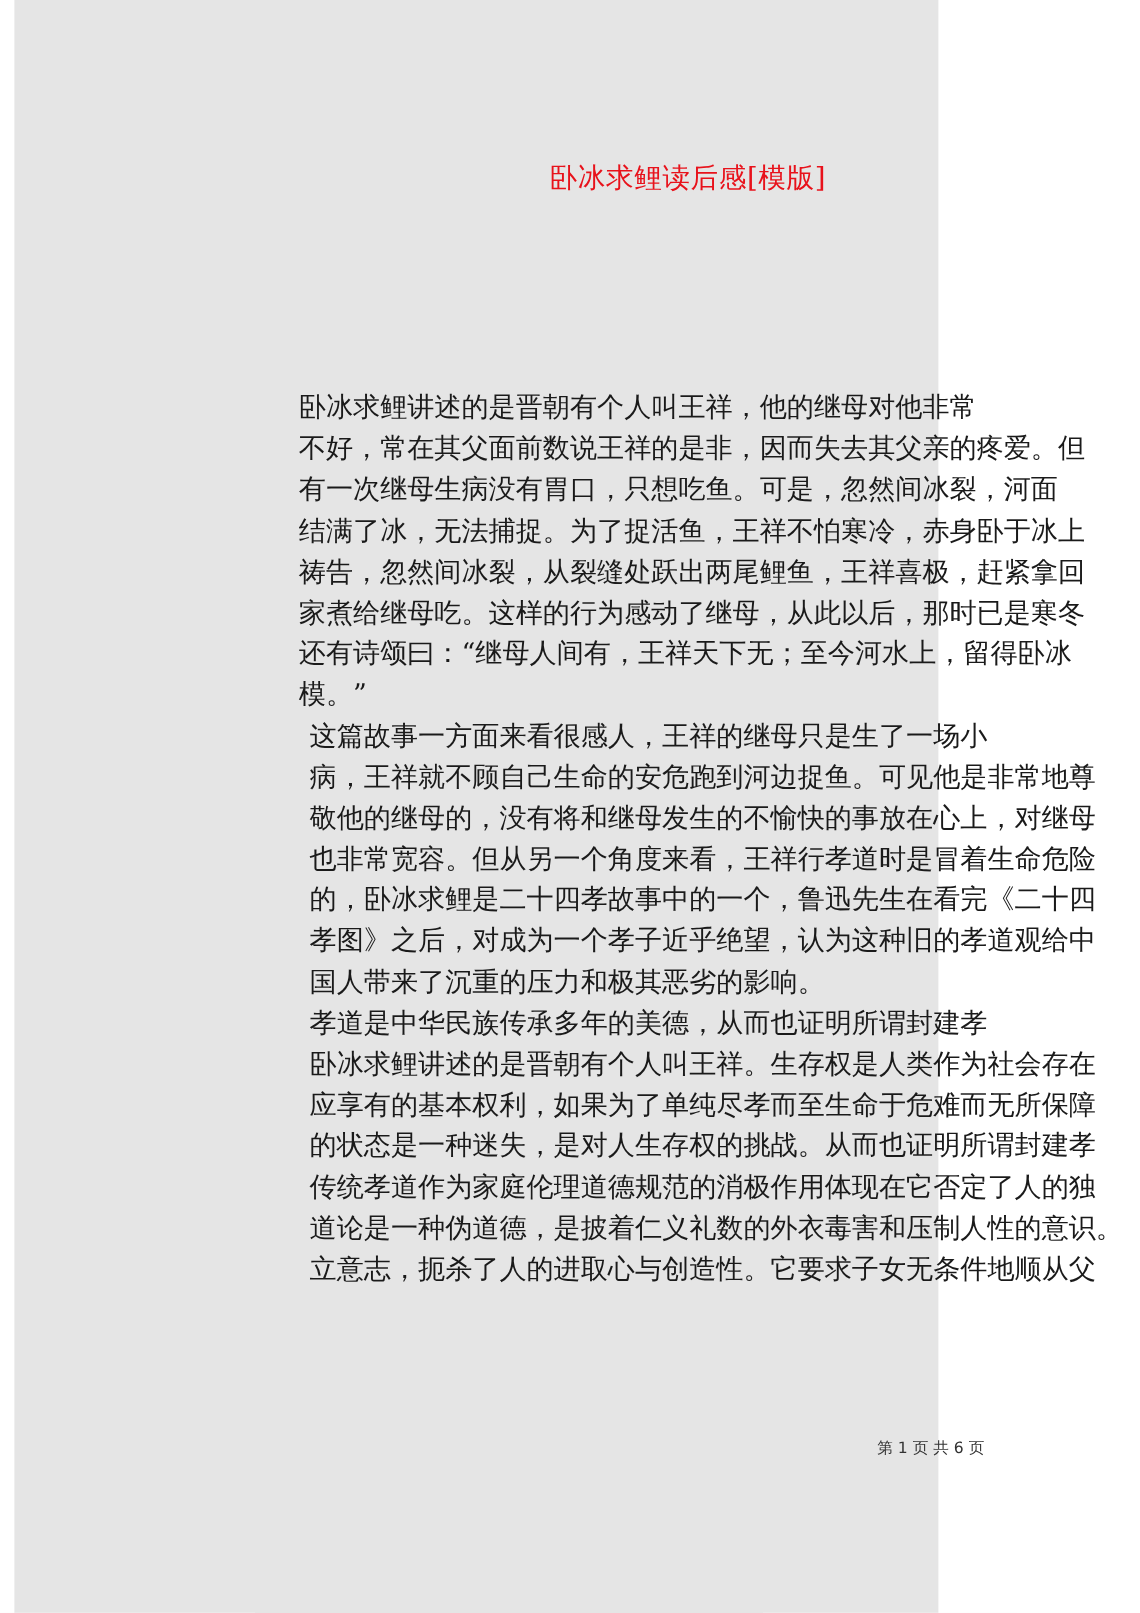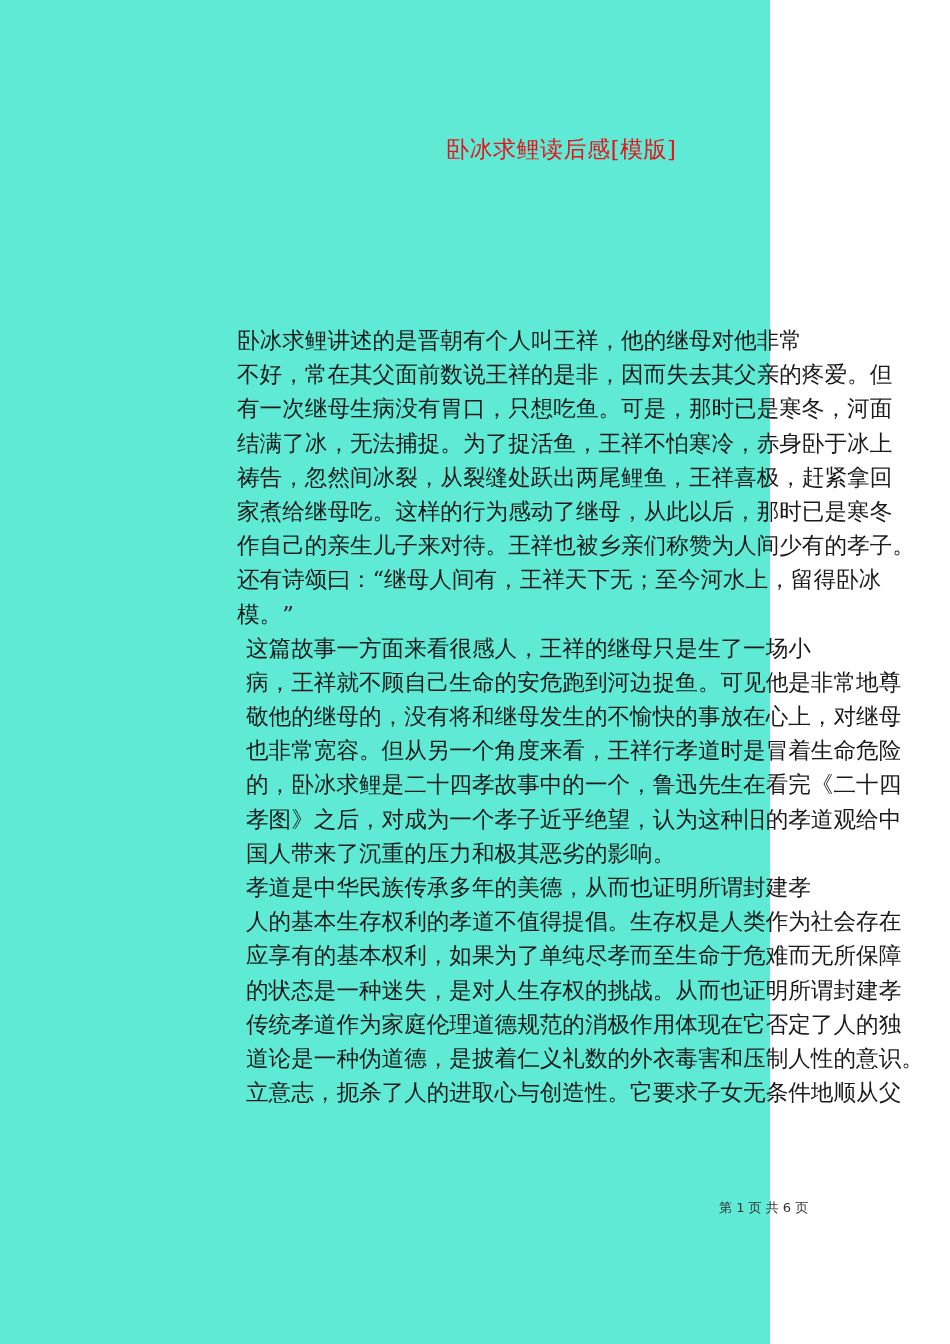--- a/index.html
+++ b/index.html
@@ -10,24 +10,24 @@
     body {
       width: 950px;
       height: 1344px;
       position: relative;
       overflow: hidden;
       font-family: "DejaVu Serif", "Liberation Serif", serif;
       color: #1a1a1a;
     }
     .page {
       position: absolute;
-      left: 0; top: 0;
+      left: 12px; top: 0;
       width: 770px;
       height: 1344px;
-      background: #5eead4;
+      background: #e5e5e5;
     }
     .title {
       position: absolute;
       left: 446px;
       top: 131px;
       font-size: 23px;
       line-height: 36px;
       color: #e8121b;
       white-space: nowrap;
       letter-spacing: 0.5px;
@@ -68,40 +68,39 @@
 </head>
 <body>
 
 <div class="page">
   <div class="title">卧冰求鲤读后感[模版]</div>
 
   <div class="body-text">
     <div class="para p1">
       <span class="line">卧冰求鲤讲述的是晋朝有个人叫王祥，他的继母对他非常</span>
       <span class="line">不好，常在其父面前数说王祥的是非，因而失去其父亲的疼爱。但</span>
-      <span class="line">有一次继母生病没有胃口，只想吃鱼。可是，那时已是寒冬，河面</span>
+      <span class="line">有一次继母生病没有胃口，只想吃鱼。可是，忽然间冰裂，河面</span>
       <span class="line">结满了冰，无法捕捉。为了捉活鱼，王祥不怕寒冷，赤身卧于冰上</span>
       <span class="line">祷告，忽然间冰裂，从裂缝处跃出两尾鲤鱼，王祥喜极，赶紧拿回</span>
       <span class="line">家煮给继母吃。这样的行为感动了继母，从此以后，那时已是寒冬</span>
-      <span class="line">作自己的亲生儿子来对待。王祥也被乡亲们称赞为人间少有的孝子。</span>
       <span class="line">还有诗颂曰：“继母人间有，王祥天下无；至今河水上，留得卧冰</span>
       <span class="line">模。”</span>
     </div>
     <div class="para p2">
       <span class="line">这篇故事一方面来看很感人，王祥的继母只是生了一场小</span>
       <span class="line">病，王祥就不顾自己生命的安危跑到河边捉鱼。可见他是非常地尊</span>
       <span class="line">敬他的继母的，没有将和继母发生的不愉快的事放在心上，对继母</span>
       <span class="line">也非常宽容。但从另一个角度来看，王祥行孝道时是冒着生命危险</span>
       <span class="line">的，卧冰求鲤是二十四孝故事中的一个，鲁迅先生在看完《二十四</span>
       <span class="line">孝图》之后，对成为一个孝子近乎绝望，认为这种旧的孝道观给中</span>
       <span class="line">国人带来了沉重的压力和极其恶劣的影响。</span>
     </div>
     <div class="para p3">
       <span class="line">孝道是中华民族传承多年的美德，从而也证明所谓封建孝</span>
-      <span class="line">人的基本生存权利的孝道不值得提倡。生存权是人类作为社会存在</span>
+      <span class="line">卧冰求鲤讲述的是晋朝有个人叫王祥。生存权是人类作为社会存在</span>
       <span class="line">应享有的基本权利，如果为了单纯尽孝而至生命于危难而无所保障</span>
       <span class="line">的状态是一种迷失，是对人生存权的挑战。从而也证明所谓封建孝</span>
       <span class="line">传统孝道作为家庭伦理道德规范的消极作用体现在它否定了人的独</span>
       <span class="line">道论是一种伪道德，是披着仁义礼数的外衣毒害和压制人性的意识。</span>
       <span class="line">立意志，扼杀了人的进取心与创造性。它要求子女无条件地顺从父</span>
     </div>
   </div>
 
   <div class="footer">第 1 页 共 6 页</div>
 </div>

